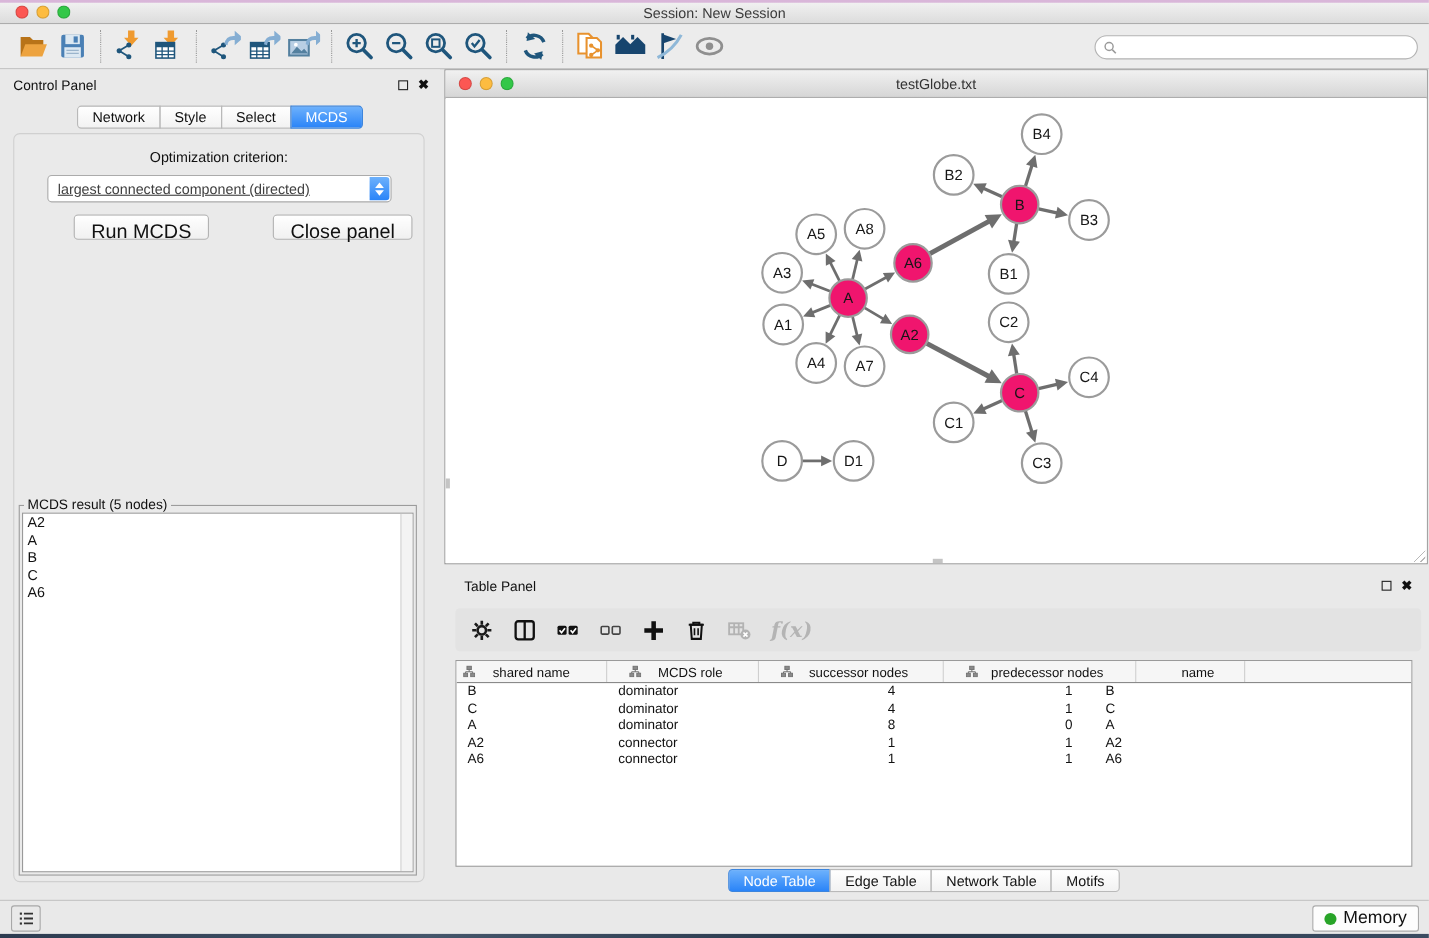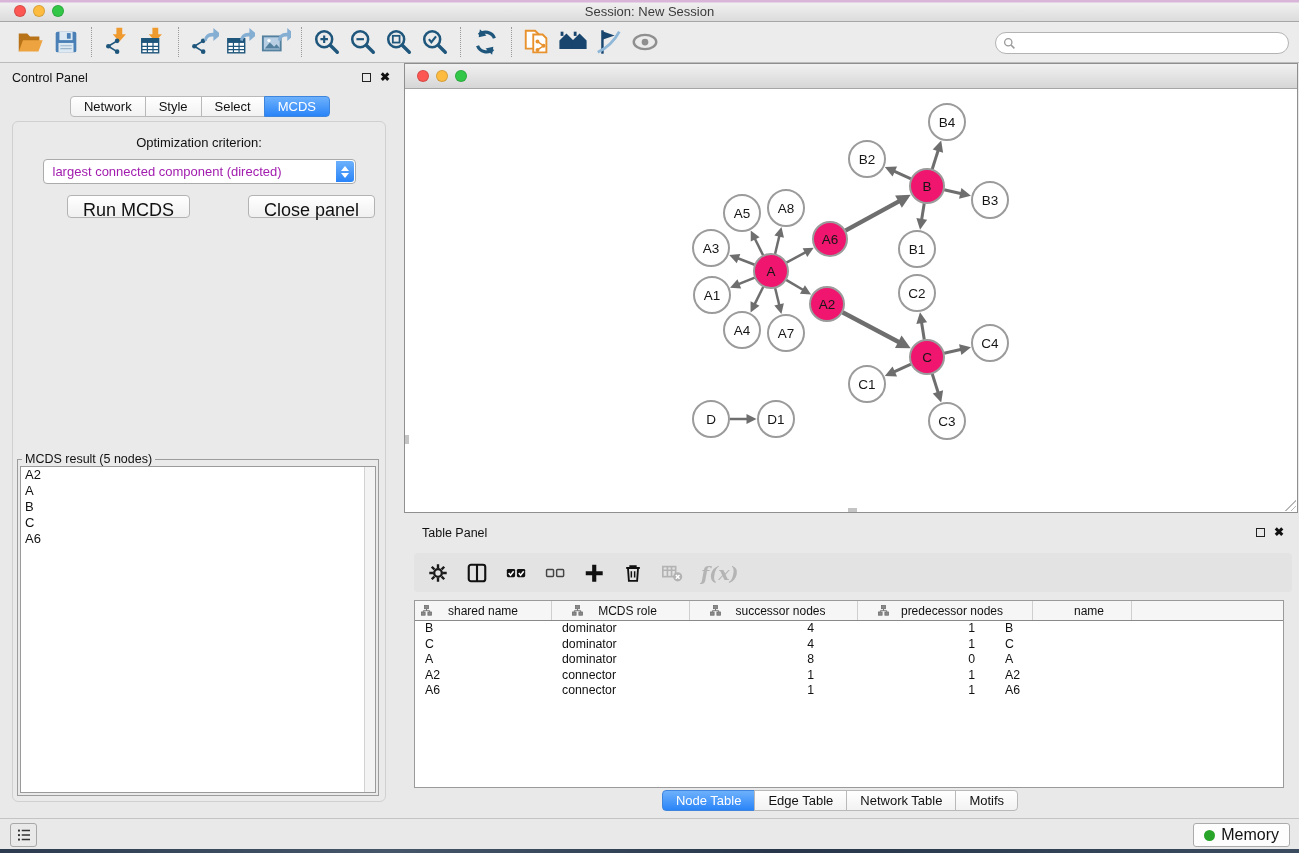--- a/index.html
+++ b/index.html
@@ -34,21 +34,21 @@
   .cp-tabs { position:absolute; left:0; right:0; top:33px; display:flex; justify-content:center; }
   .tab { height:21px; line-height:19px; padding:0 13px; font-size:13px; color:#111;
     background:linear-gradient(#ffffff,#f2f2f2); border:1px solid #b9b9b9; margin-left:-1px; }
   .tab:first-child { border-radius:4px 0 0 4px; margin-left:0; }
   .tab:last-child { border-radius:0 4px 4px 0; }
   .tab.active { background:linear-gradient(#6db1fc,#2a84f8); color:#fff; border-color:#3d85dd; }
   .cp-body { position:absolute; left:12px; right:14px; top:58px; bottom:8px;
     border:1px solid #d0d0d0; border-radius:6px; background:#eaeaea; }
   .opt-label { text-align:center; margin-top:13px; font-size:13px; color:#111; }
   .dropdown { position:relative; margin:9px auto 0; width:313px; height:25px; background:#fff;
-    border:1px solid #ababab; border-radius:4px; font-size:13px; color:#a21caf; line-height:23px; padding-left:9px; }
+    border:1px solid #ababab; border-radius:4px; font-size:13px; color:#404040; line-height:23px; padding-left:9px;text-decoration:underline; }
   .dd-stepper { position:absolute; right:1px; top:1px; bottom:1px; width:18px; border-radius:0 3px 3px 0;
     background:linear-gradient(#6db1fc,#2a84f8); display:flex; flex-direction:column; align-items:center; justify-content:center; gap:2px; }
   .dd-stepper i { width:0; height:0; border-left:4px solid transparent; border-right:4px solid transparent; }
   .dd-up { border-bottom:5px solid #fff; } .dd-down { border-top:5px solid #fff; }
   .btn-row { display:flex; justify-content:center; gap:14px; margin-top:11px; }
   .push-btn { height:23px; padding:4px 15px; font-size:18px; color:#111; background:linear-gradient(#ffffff,#f0f0f0);
     border:1px solid #b3b3b3; border-radius:4px; line-height:21px;margin-left:44px; }
   fieldset.result-group { position:absolute; left:4px; right:6px; top:330px; bottom:5px;
     border:1px solid #9c9c9c; background:transparent; }
   fieldset.result-group legend { font-size:12.5px; color:#111; margin-left:4px; padding:0 3px; }
@@ -318,20 +318,21 @@
     </div>
   </div>
 
   <div class="network-window">
     <div class="nw-titlebar">
       <div class="nw-lights">
         <span class="light red"></span>
         <span class="light yellow"></span>
         <span class="light green"></span>
       </div>
+      <div class="title">testGlobe.txt</div>
     </div>
     <div class="nw-canvas">
       <svg id="graph-svg" width="892" height="423">
           <line x1="349.78983048329184" y1="187.5939672610338" x2="332.9362712267331" y2="194.44965238234587" stroke="#6e6e6e" stroke-width="2.5"></line>
           <polygon points="325.0627603186177,197.6524364805623 332.4699835418457,189.3224503388408 336.1814451144847,198.44646003824514" fill="#6e6e6e"></polygon>
           <line x1="381.0769230769231" y1="189.8846153846154" x2="398.73846153846154" y2="200.2923076923077" stroke="#6e6e6e" stroke-width="2.5"></line>
           <polygon points="406.0615384615385,204.6076923076923 394.9457692307692,203.77384615384616 399.94653846153847,195.2876923076923" fill="#6e6e6e"></polygon>
           <line x1="349.65944294721413" y1="174.7361197964321" x2="332.14489128445734" y2="168.02220832570868" stroke="#6e6e6e" stroke-width="2.5"></line>
           <polygon points="324.20804928738994,164.97975222683283 335.30834531770023,163.96041271544476 331.7826756031206,173.15781197086994" fill="#6e6e6e"></polygon>
           <line x1="358.28042012373805" y1="196.7053521620501" x2="349.35132780201906" y2="214.8714365407198" stroke="#6e6e6e" stroke-width="2.5"></line>

